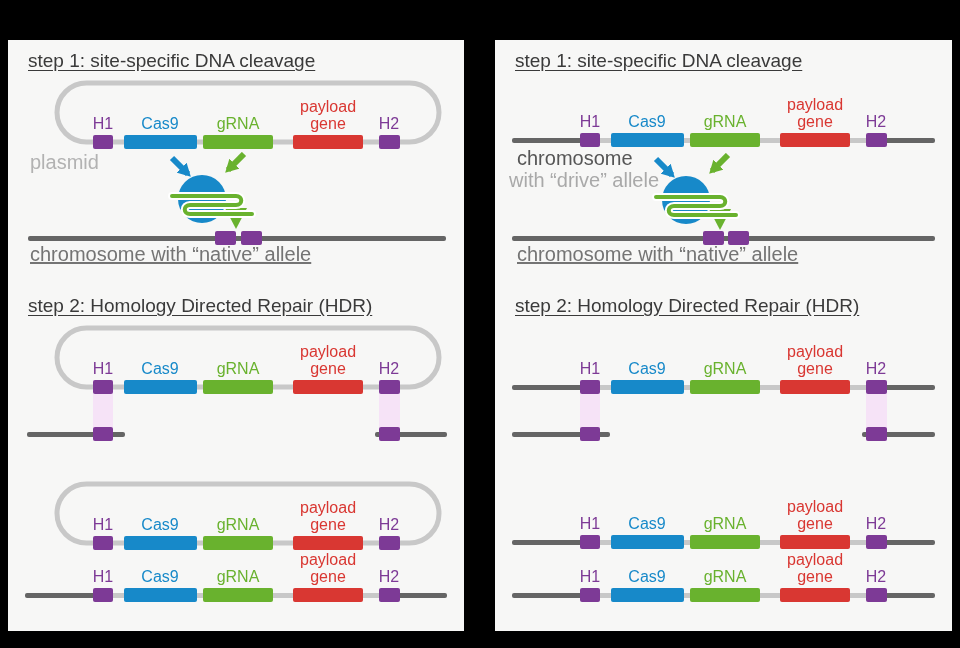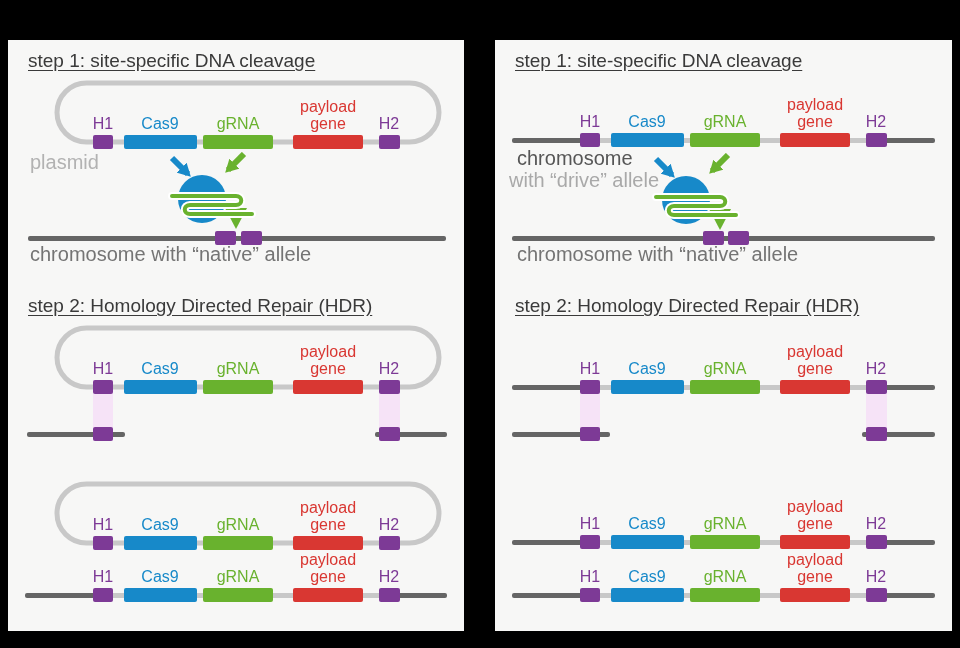--- a/index.html
+++ b/index.html
@@ -42,21 +42,21 @@
   .bg-green{background:var(--green,#69b22e);}
   .bg-red{background:var(--red,#d93732);}
 
   .line{position:absolute;height:5px;border-radius:2px;}
   .line.dark{background:var(--chromosome_gray,#656565);}
   .line.lite{background:var(--backbone_gray,#c8c8c8);}
   .band{position:absolute;background:var(--homology_band,#f6e3f7);}
 
   .caption{position:absolute;font-size:20px;line-height:20px;white-space:nowrap;}
   .cap-light{color:var(--caption_light,#b2b2b2);}
-  .cap-mid{color:var(--caption_mid,#747474);}
+  .cap-mid{color:var(--caption_mid,#747474);text-decoration:underline;}
   .cap-dark{color:var(--caption_dark,#565656);}
   .cap-lighter{color:var(--caption_lighter,#a9a9a9);}
 </style>
 </head>
 <body>
 
 <svg width="0" height="0" style="position:absolute" aria-hidden="true">
   <defs>
     <marker id="ah-blue" markerWidth="14" markerHeight="14" refX="9" refY="7" orient="auto" markerUnits="userSpaceOnUse">
       <path d="M0,0 L13,7 L0,14 Z" fill="#1789c9"></path>

